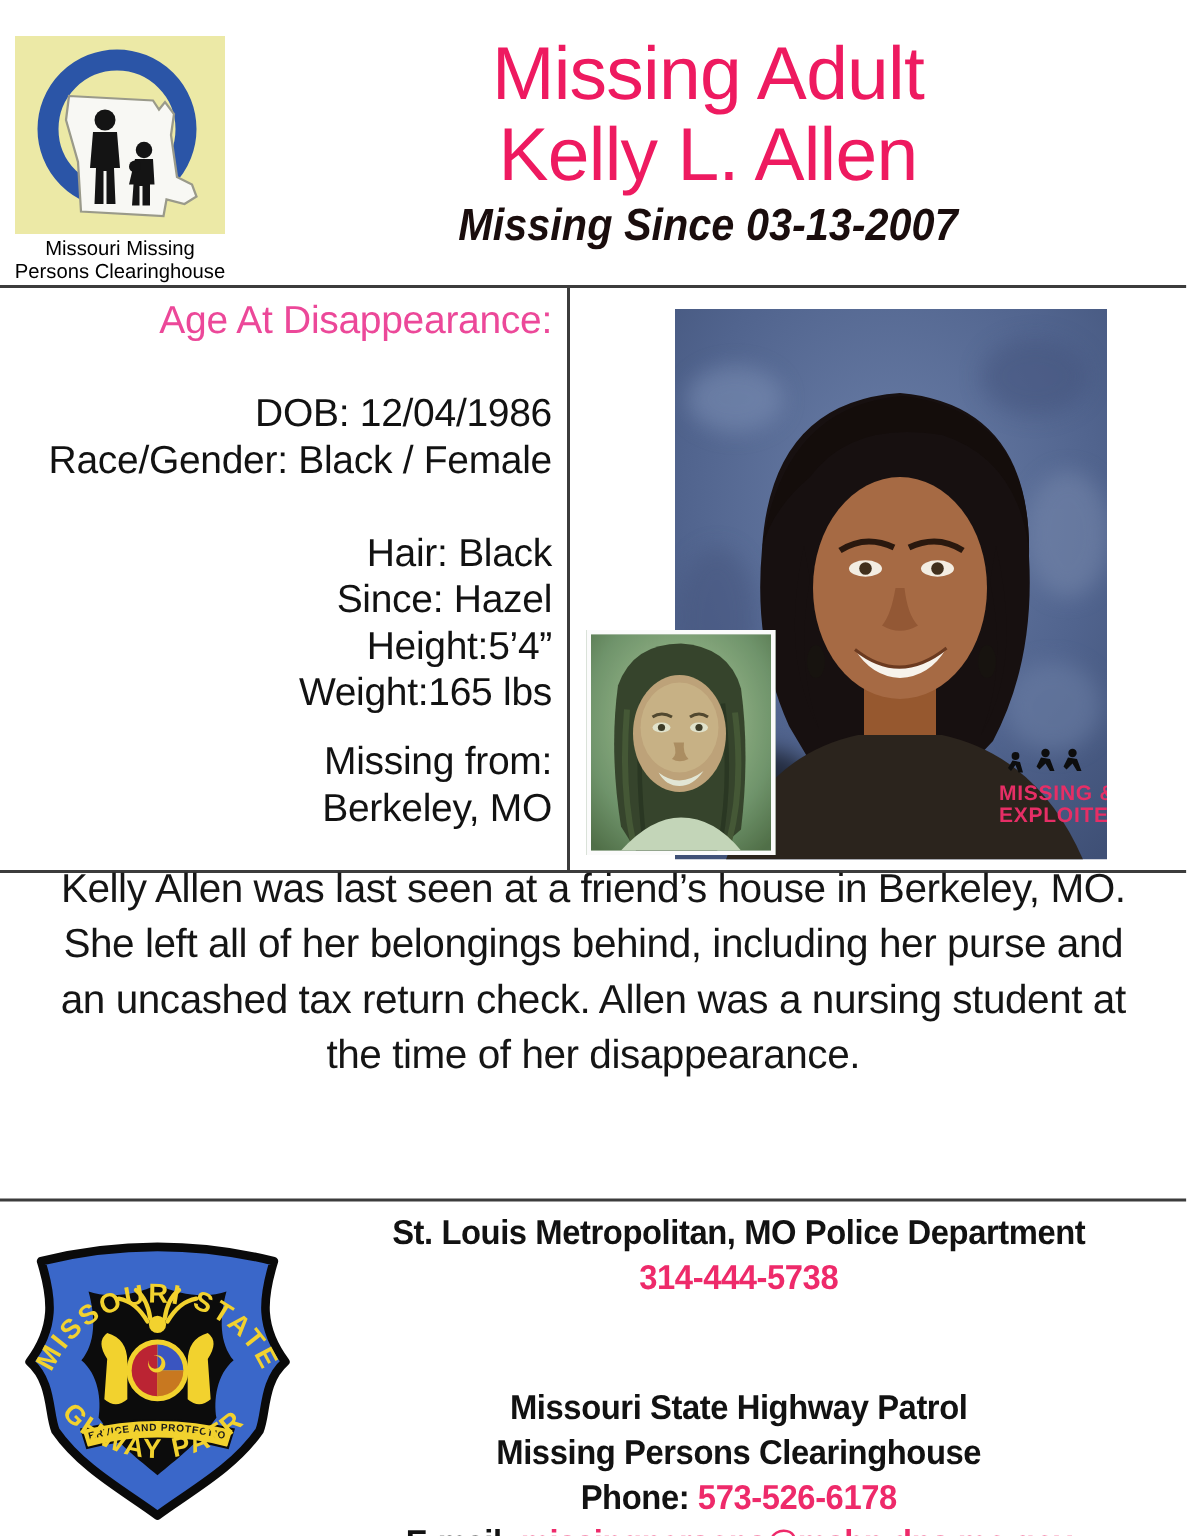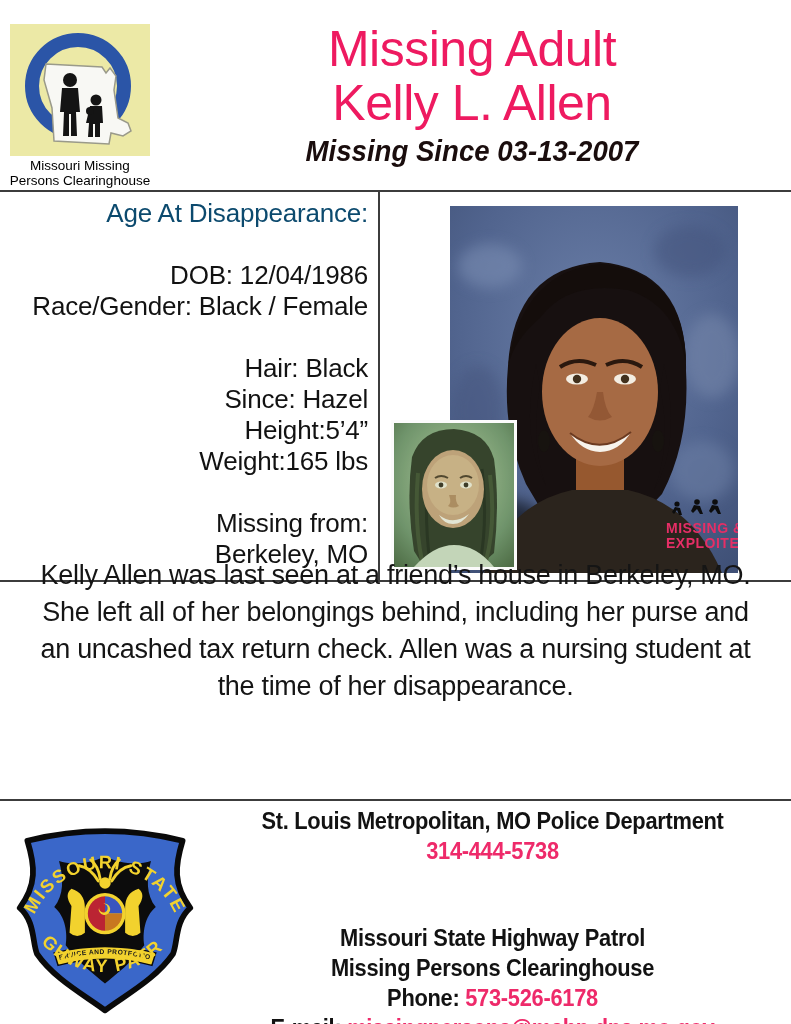--- a/index.html
+++ b/index.html
@@ -48,40 +48,40 @@
     border-left: 2px solid #3c3c3c;
   }
 
   
   .details-col {
     position: absolute; left: 0; top: 198px; width: 368px;
     text-align: right; font-size: 26px; line-height: 31px;
     color: #121212; letter-spacing: -0.2px;
   }
   .detail-group { margin-bottom: 31px; }
-  .detail-group.tight { margin-bottom: 31px; }
+  .detail-group.tight { margin-bottom: 15px; }
   .detail-group:last-child { margin-bottom: 2px; }
-  .maroon { color: #0c4a6e; }
+  .maroon { color: #ec4899; }
 
   
   .photo-main {
     position: absolute; left: 450px; top: 206px;
     width: 288px; height: 367px;
   }
   .photo-inset {
     position: absolute; left: 391px; top: 420px;
     width: 126px; height: 150px;
     border: 3px solid #fbfbfb;
     background: #74936f;
   }
   .photo-inset svg, .photo-main svg { display: block; }
 
   
   .description {
-    position: absolute; left: 33px; top: 557px; width: 725px;
+    position: absolute; left: 33px; top: 574px; width: 725px;
     text-align: center; font-size: 27px; line-height: 37px;
     color: #151515; letter-spacing: -0.3px;
   }
 
   
   .badge { position: absolute; left: 14px; top: 816px; }
   .footer-text {
     position: absolute; left: 200px; top: 806px; width: 585px;
     text-align: center; font-weight: bold; font-size: 23px; line-height: 30px;
     color: #121212;

